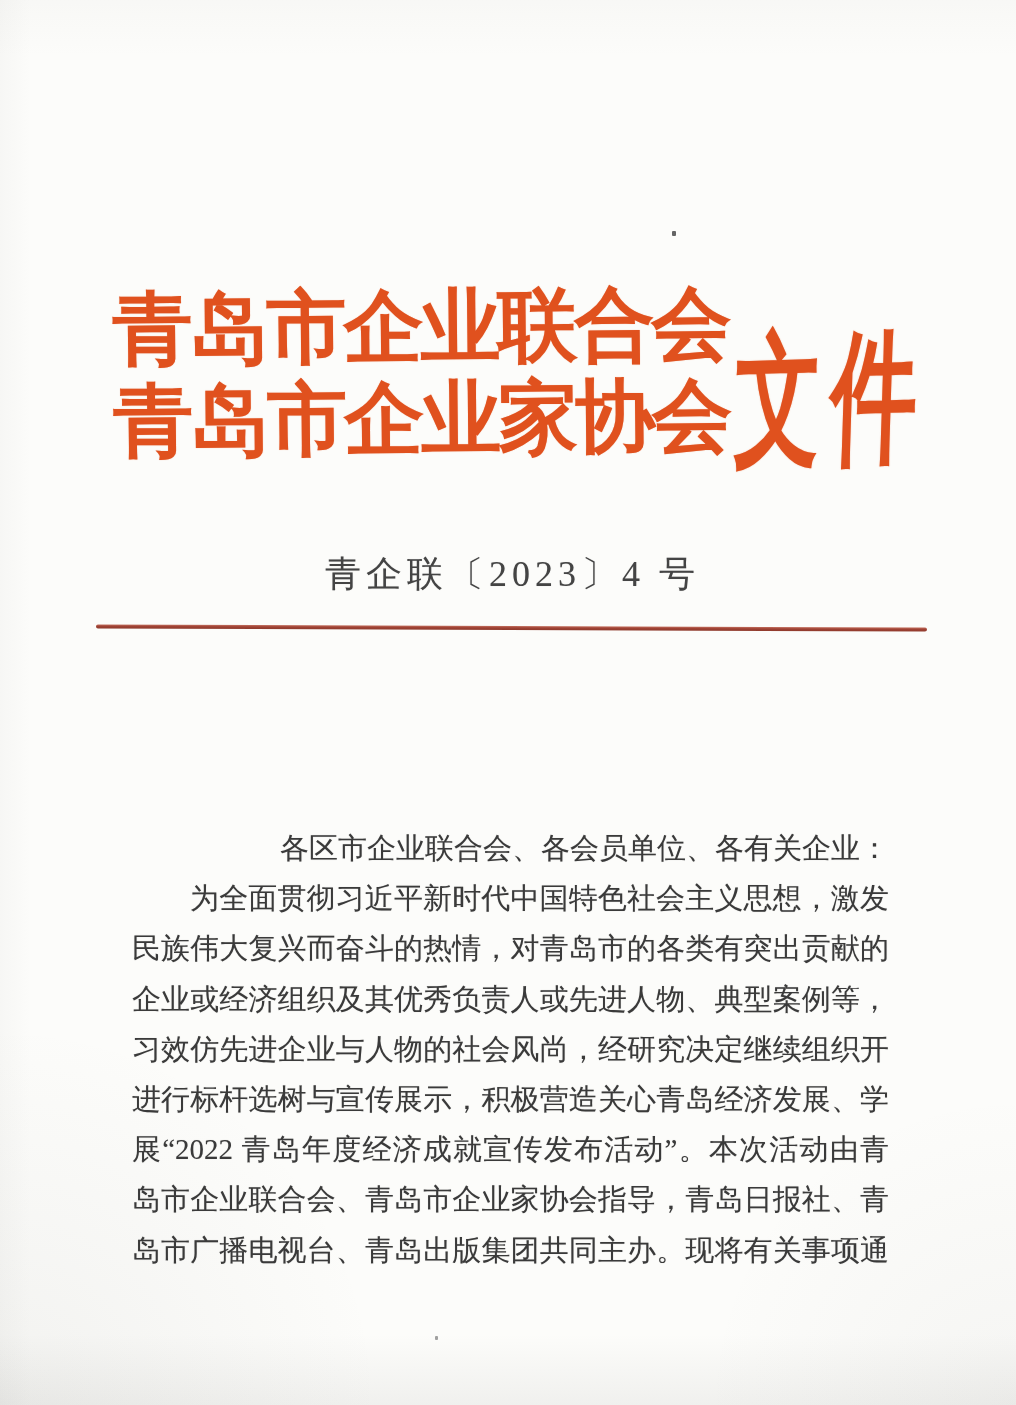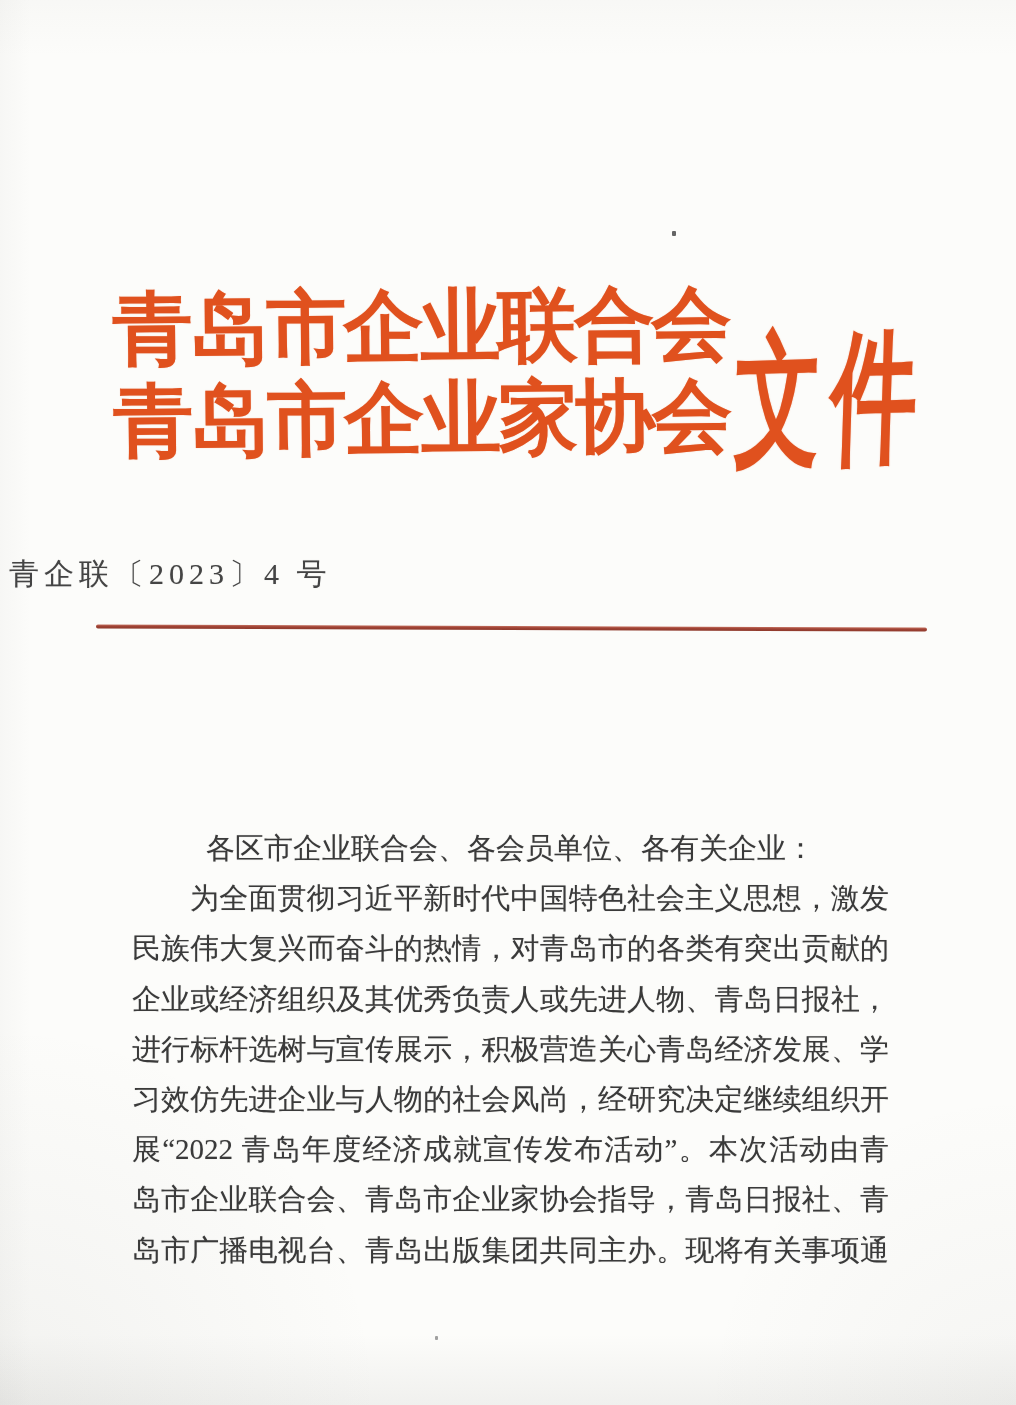--- a/index.html
+++ b/index.html
@@ -47,21 +47,22 @@
     letter-spacing:10px;
     white-space:nowrap;
     line-height:86px;
     transform:scaleY(1.68) skewX(-4deg) rotate(-1deg);
     transform-origin:left top;
     text-shadow:0 0 1px rgba(224,81,30,0.45);
   }
   
   .doc-number{
     position:absolute;left:9px;right:0;top:553px;
-    font-size:30px;
+    text-align:center;
+    font-size:36px;
     line-height:42px;
     letter-spacing:5px;
     color:var(--doc-number-text);
     text-shadow:0 0 1px rgba(0,0,0,0.2);
   }
   
   .red-rule{
     position:absolute;left:96px;top:626px;
     width:831px;height:4px;
     background:linear-gradient(180deg,#c2705f 0%,var(--rule-red) 45%,#8e3a2c 100%);
@@ -81,21 +82,21 @@
   }
   
   .body-text{
     position:absolute;left:132px;top:823px;
     width:757px;
     font-size:29px;
     line-height:50.2px;
     color:var(--body-text);
     text-shadow:0 0 1px rgba(0,0,0,0.22);
   }
-  .salutation{text-align:center;}
+  .salutation{text-align:right;}
   .para-line{
     text-align:justify;
     text-align-last:justify;
   }
   .para-line.indent{text-indent:2em;}
   
   .speck{position:absolute;border-radius:1px;}
   .speck-a{left:672px;top:231px;width:4px;height:5px;background:#4a4a4a;opacity:0.85;}
   .speck-b{left:435px;top:1336px;width:3px;height:4px;background:#8a8a8a;opacity:0.8;}
 </style>
@@ -117,23 +118,23 @@
 
   <div class="title">
   </div>
 
   <div class="body-text">
     <div class="salutation">各区市企业联合会、各会员单位、各有关企业：</div>
     <div>
 
     <div class="para-line indent">为全面贯彻习近平新时代中国特色社会主义思想，激发</div>
         <div class="para-line">民族伟大复兴而奋斗的热情，对青岛市的各类有突出贡献的</div>
-        <div class="para-line">企业或经济组织及其优秀负责人或先进人物、青岛日报社，</div>
+        <div class="para-line">企业或经济组织及其优秀负责人或先进人物、典型案例等，</div>
+        <div class="para-line">习效仿先进企业与人物的社会风尚，经研究决定继续组织开</div>
         <div class="para-line">进行标杆选树与宣传展示，积极营造关心青岛经济发展、学</div>
-        <div class="para-line">习效仿先进企业与人物的社会风尚，经研究决定继续组织开</div>
         <div class="para-line">展“2022 青岛年度经济成就宣传发布活动”。本次活动由青</div>
         <div class="para-line">岛市企业联合会、青岛市企业家协会指导，青岛日报社、青</div>
         <div class="para-line">岛市广播电视台、青岛出版集团共同主办。现将有关事项通</div>
       </div>
   </div>
 
   <div class="speck speck-a"></div>
   <div class="speck speck-b"></div>
 
 </div>

